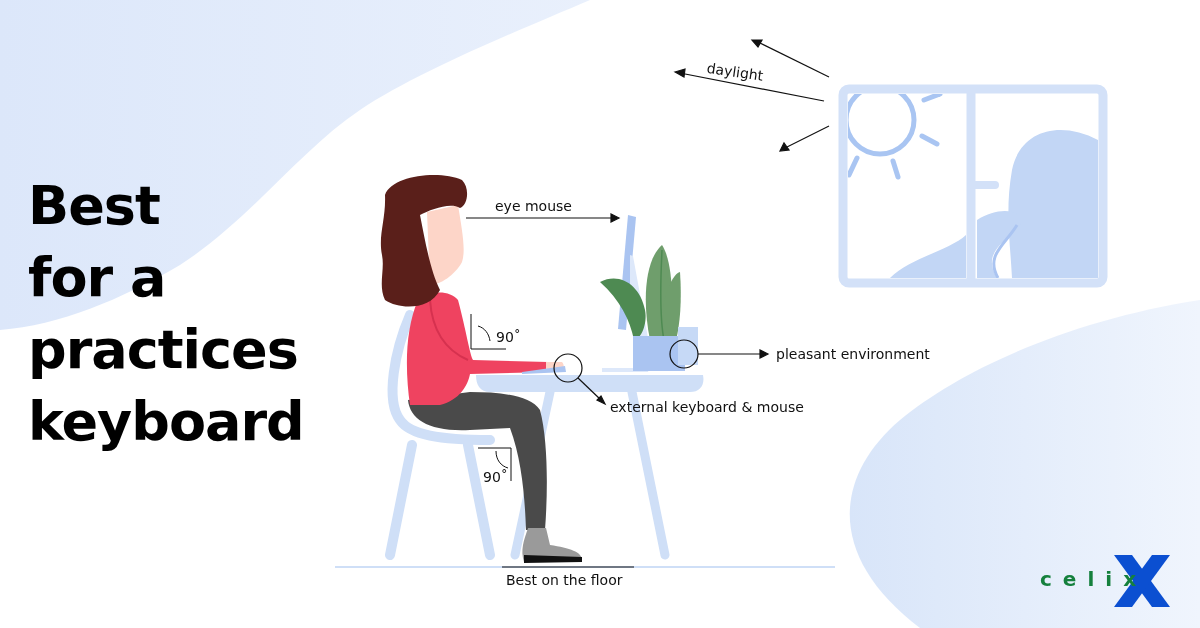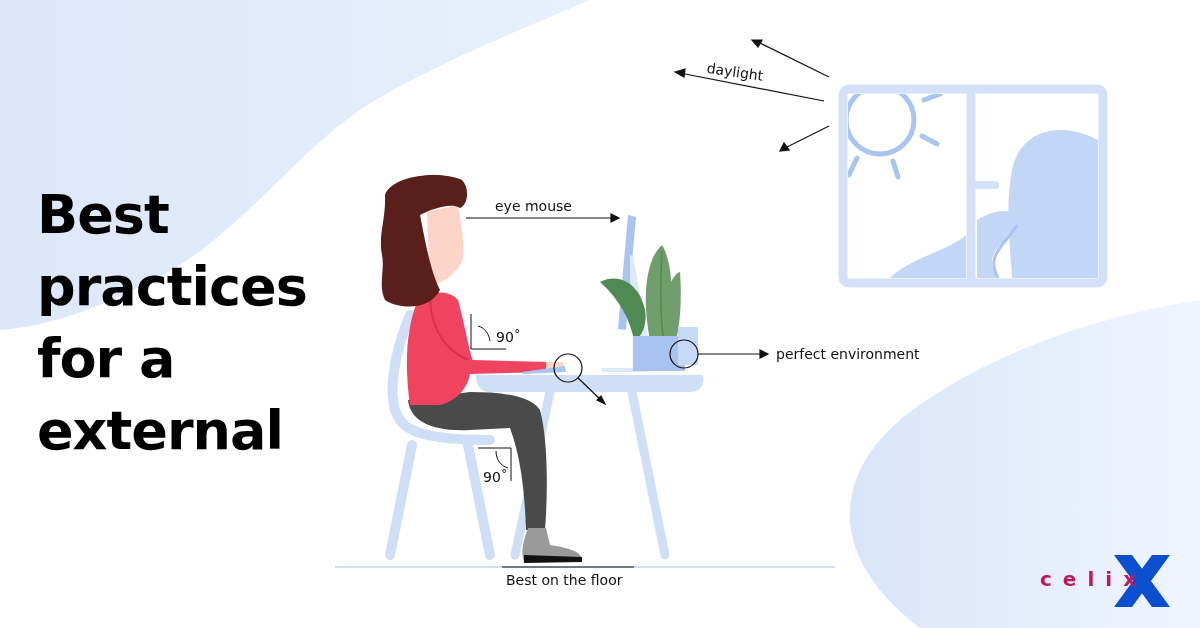--- a/index.html
+++ b/index.html
@@ -1,30 +1,30 @@
 <!DOCTYPE html>
 <html><head>
 <meta charset="utf-8">
 <style>
   html, body { margin: 0; padding: 0; }
   body { width: 1200px; height: 628px; overflow: hidden; background: #ffffff; position: relative; font-family: "DejaVu Sans", sans-serif; }
   .stage { position: absolute; left: 0; top: 0; width: 1200px; height: 628px; }
   .bg-svg { position: absolute; left: 0; top: 0; }
-  .headline { position: absolute; left: 28px; top: 170px; margin: 9px; font-family: "DejaVu Sans", sans-serif; font-weight: 700; font-size: 54px; line-height: 72px; letter-spacing: -1px; color: #000; }
+  .headline { position: absolute; left: 28px; top: 170px; margin: 0; font-family: "DejaVu Sans", sans-serif; font-weight: 700; font-size: 54px; line-height: 72px; letter-spacing: -1px; color: #000; }
   .headline span { display: block; }
   .label { position: absolute; font-family: "DejaVu Sans", sans-serif; font-size: 14px; color: #111; white-space: nowrap; }
   .lbl-daylight { left: 708px; top: 60px; transform: rotate(8deg); transform-origin: left top; font-size: 14px; }
   .lbl-eye { left: 495px; top: 198px; }
   .lbl-pleasant { left: 776px; top: 346px; }
   .lbl-keyboard { left: 610px; top: 399px; }
   .lbl-90a { left: 496px; top: 329px; font-size: 14px; }
   .lbl-90b { left: 483px; top: 469px; font-size: 14px; }
   .lbl-floor { left: 506px; top: 572px; }
   .logo { position: absolute; left: 1040px; top: 555px; width: 135px; height: 52px; }
-  .logo-text { position: absolute; left: 0; top: 12px; font-family: "DejaVu Sans", sans-serif; font-weight: 700; font-size: 20px; letter-spacing: 11px; color: #be185d; z-index: 2; }
+  .logo-text { position: absolute; left: 0; top: 12px; font-family: "DejaVu Sans", sans-serif; font-weight: 700; font-size: 20px; letter-spacing: 11px; color: #15803d; z-index: 2; }
   .logo-x { position: absolute; left: 72px; top: 0; }
 </style>
 </head>
 <body>
 
 <div class="stage">
 
   <svg class="bg-svg" width="1200" height="628" viewBox="0 0 1200 628">
     <defs>
       <linearGradient id="blobL" x1="0" y1="0" x2="1" y2="0">
@@ -146,28 +146,29 @@
 
     <g stroke="#111" stroke-width="1.2" fill="none">
       <circle cx="684" cy="354" r="14"></circle>
       <line x1="698" y1="354" x2="762" y2="354"></line>
       <polygon points="768,354 760,350 760,358" fill="#111"></polygon>
     </g>
   </svg>
 
   <h1 class="headline">
     <span>Best</span>
+    <span>for a</span>
     <span>practices</span>
-    <span>for a</span>
-    <span>external</span>
+    <span>keyboard</span>
   </h1>
 
   <div class="label lbl-daylight">daylight</div>
   <div class="label lbl-eye">eye mouse</div>
-  <div class="label lbl-pleasant">perfect environment</div>
+  <div class="label lbl-pleasant">pleasant environment</div>
+  <div class="label lbl-keyboard">external keyboard &amp; mouse</div>
   <div class="label lbl-90a">90˚</div>
   <div class="label lbl-90b">90˚</div>
   <div class="label lbl-floor">Best on the floor</div>
 
   <div class="logo">
     <span class="logo-text">celix</span>
     <svg class="logo-x" width="60" height="52" viewBox="0 0 60 52">
       <polygon points="2,0 20,0 58,52 40,52" fill="#0b4fd1"></polygon>
       <polygon points="40,0 58,0 20,52 2,52" fill="#0b4fd1"></polygon>
     </svg>

